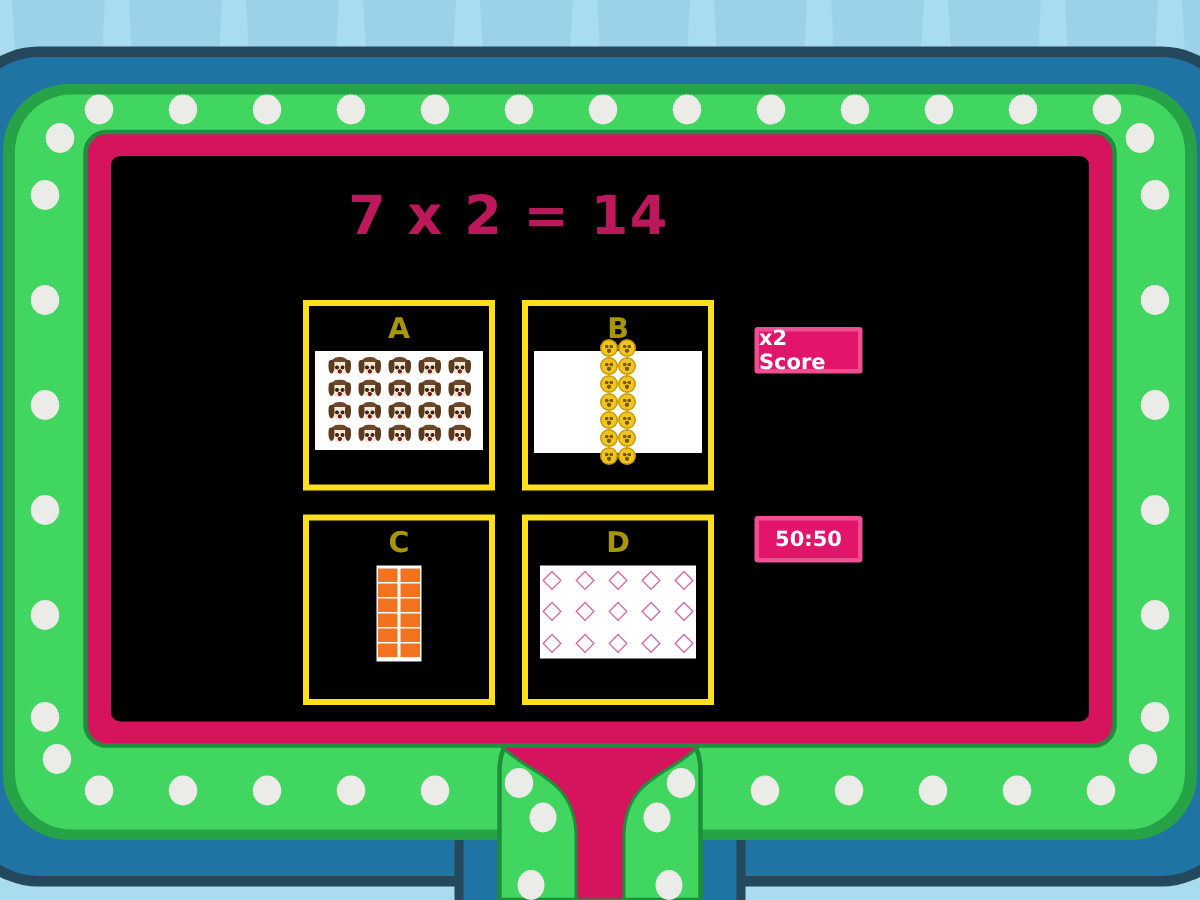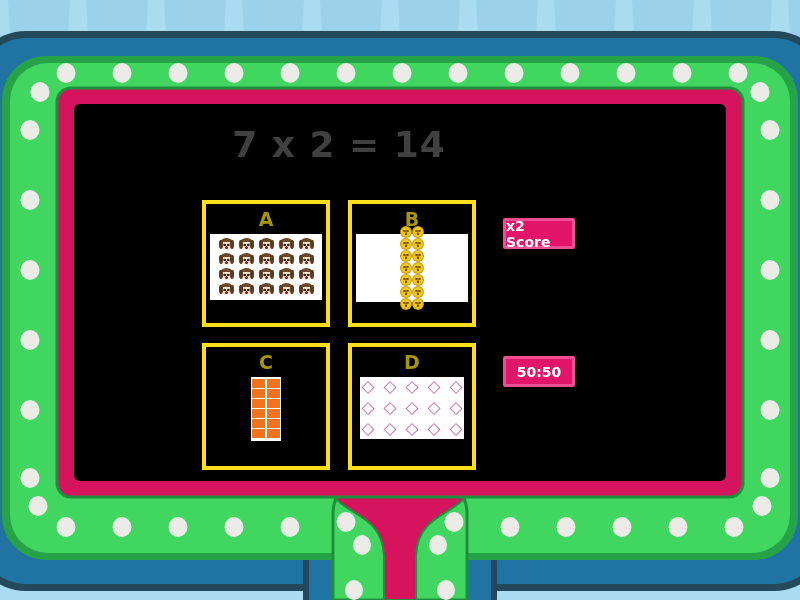--- a/index.html
+++ b/index.html
@@ -7,21 +7,21 @@
     width:800px;height:600px;position:relative;overflow:hidden;
     font-family:"DejaVu Sans","Liberation Sans",sans-serif;
     background:#a9dcf1;
   }
   .stage{position:absolute;inset:0;}
   .stage svg{display:block;}
 
   
   .question{
     position:absolute;left:75px;top:124px;width:528px;
-    text-align:center;color:#404040;font-size:36px;font-weight:bold;
+    text-align:center;color:#be185d;font-size:36px;font-weight:bold;
     letter-spacing:1px;
   }
   .option{
     position:absolute;width:120px;height:119px;
     border:4px solid #ffdf1b;background:#000;
     display:flex;flex-direction:column;align-items:center;
     cursor:pointer;
   }
   .option .letter{
     margin-top:4px;font-size:19px;font-weight:bold;color:#a7950a;
@@ -79,21 +79,21 @@
 
   
   .powerup{
     position:absolute;left:503px;width:72px;height:31px;
     background:#e2156b;border:3px solid #ee4e92;box-sizing:border-box;
     color:#fff;font-weight:bold;font-size:14px;
     display:flex;align-items:center;justify-content:center;
     cursor:pointer;border-radius:2px;
   }
   #powerup-x2{top:218px;}
-  #powerup-5050{top:356px;}
+  #powerup-5050{top:344px;}
 </style>
 </head>
 <body>
 
 <div class="stage">
   <svg width="800" height="600" viewBox="0 0 800 600">
     <defs>
       <pattern id="tri" width="78" height="600" patternUnits="userSpaceOnUse">
         <rect width="78" height="600" fill="#a9dcf1"></rect>
         <path d="M8,0 L70,0 L39,560 Z" fill="#9bd2ea"></path>

